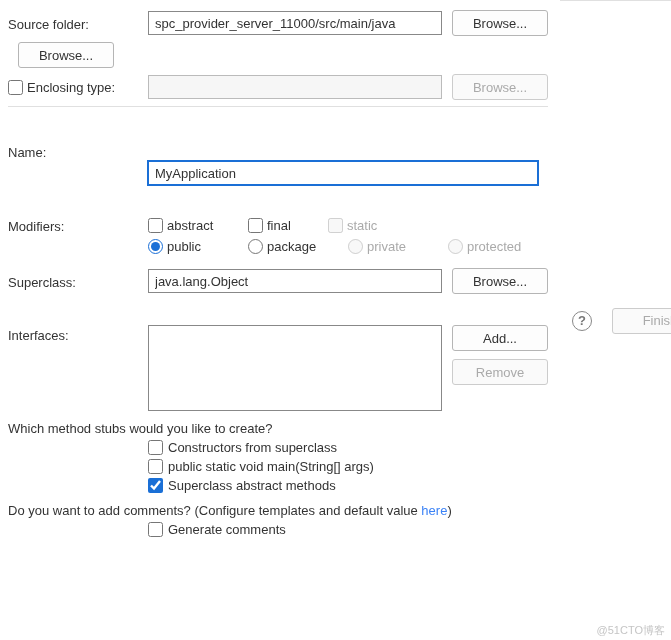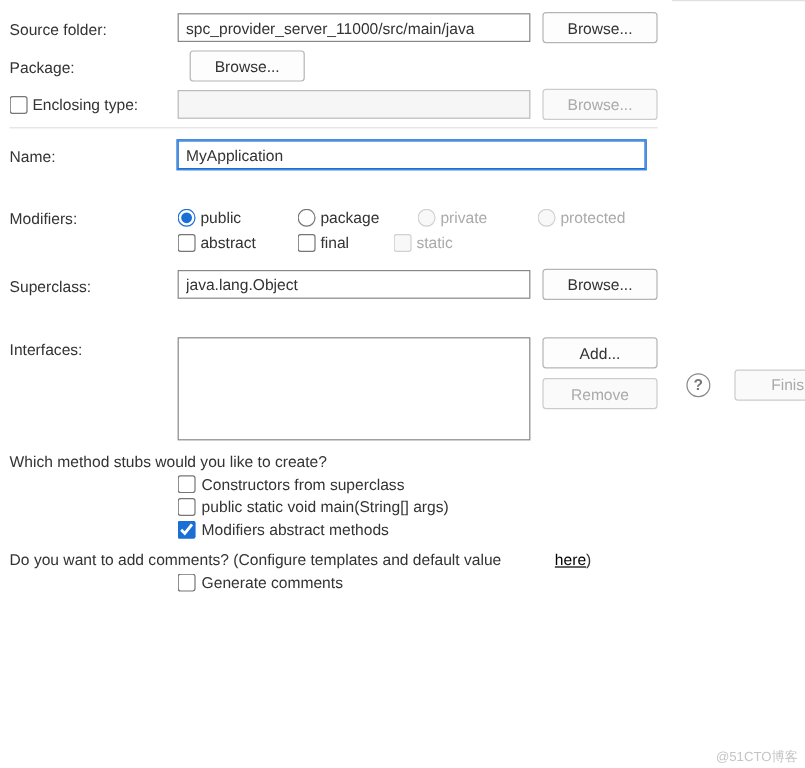--- a/index.html
+++ b/index.html
@@ -46,21 +46,21 @@
   .txt {
     width: 100%;
     height: 24px;
     padding: 2px 6px;
     border: 1px solid #888;
     font-family: inherit;
     font-size: 13px;
     background: #fff;
     color: #333;
   }
-  .txt.short { width: 390px; flex: 0 0 390px; }
+  .txt.short { width: 390px; flex: 0 0 390px; margin-top: 44px; }
   .txt.focus { border: 1px solid #1a6fd6; outline: 1px solid #1a6fd6; }
   .txt:disabled { background: #f6f6f6; color: #999; border-color: #bbb; }
   .btn-col {
     width: 96px;
     flex: 0 0 96px;
     margin-left: 10px;
     display: flex;
     flex-direction: column;
     gap: 8px;
   }
@@ -128,21 +128,21 @@
   }
   .stubs label {
     display: inline-flex;
     align-items: center;
     gap: 5px;
   }
   .prompt {
     margin-top: 10px;
     margin-bottom: 2px;
   }
-  a.link { color: #000000; text-decoration: underline; cursor: pointer; margin-left: 41px; }
+  a.link { color: #3b82f6; cursor: pointer; }
   .footer {
     border-top: 1px solid #e0e0e0;
     padding: 14px 14px 14px 12px;
     display: flex;
     align-items: center;
     gap: 10px;
   }
   .footer .spacer { flex: 1 1 auto; }
   .help-icon {
     width: 20px; height: 20px;
@@ -176,21 +176,20 @@
       <div class="lbl">Source folder:</div>
       <div class="field">
         <input type="text" class="txt" value="spc_provider_server_11000/src/main/java" style="">
       </div>
       <div class="btn-col">
         <button class="btn">Browse...</button>
       </div>
     </div>
 
     <div class="row">
-      <div class="lbl">Package:</div>
       <div class="btn-col">
         <button class="btn">Browse...</button>
       </div>
     </div>
 
     <div class="row">
       <label class="lbl check">
         <input type="checkbox" style="">
         <span>Enclosing type:</span>
       </label>
@@ -208,50 +207,50 @@
       <div class="lbl">Name:</div>
       <div class="field">
         <input type="text" class="txt short focus" value="MyApplication" style="">
       </div>
     </div>
 
     <div class="row top">
       <div class="lbl">Modifiers:</div>
       <div class="field">
         <div class="modgrid">
+          <div class="line">
+            <label>
+              <input type="checkbox" style="">
+              <span>abstract</span>
+            </label>
+            <label style="width:80px">
+              <input type="checkbox" style="">
+              <span>final</span>
+            </label>
+            <label class="disabled">
+              <input type="checkbox" disabled="" style="">
+              <span>static</span>
+            </label>
+          </div>
           <div class="line">
             <label>
               <input type="radio" name="access" checked="" style="">
               <span>public</span>
             </label>
             <label>
               <input type="radio" name="access" style="">
               <span>package</span>
             </label>
             <label class="disabled">
               <input type="radio" name="access" disabled="" style="">
               <span>private</span>
             </label>
             <label class="disabled">
               <input type="radio" name="access" disabled="" style="">
               <span>protected</span>
-            </label>
-          </div>
-          <div class="line">
-            <label>
-              <input type="checkbox" style="">
-              <span>abstract</span>
-            </label>
-            <label style="width:80px">
-              <input type="checkbox" style="">
-              <span>final</span>
-            </label>
-            <label class="disabled">
-              <input type="checkbox" disabled="" style="">
-              <span>static</span>
             </label>
           </div>
         </div>
       </div>
     </div>
 
     <div style="height:8px"></div>
 
     <div class="row">
       <div class="lbl">Superclass:</div>
@@ -279,21 +278,21 @@
       <label>
         <input type="checkbox" style="">
         <span>Constructors from superclass</span>
       </label>
       <label>
         <input type="checkbox" style="">
         <span>public static void main(String[] args)</span>
       </label>
       <label>
         <input type="checkbox" checked="" style="">
-        <span>Modifiers abstract methods</span>
+        <span>Superclass abstract methods</span>
       </label>
     </div>
 
     <div class="prompt">
       <span>Do you want to add comments? (Configure templates and default value </span><a class="link">here</a><span>)</span>
     </div>
     <div class="stubs">
       <label>
         <input type="checkbox" style="">
         <span>Generate comments</span>

